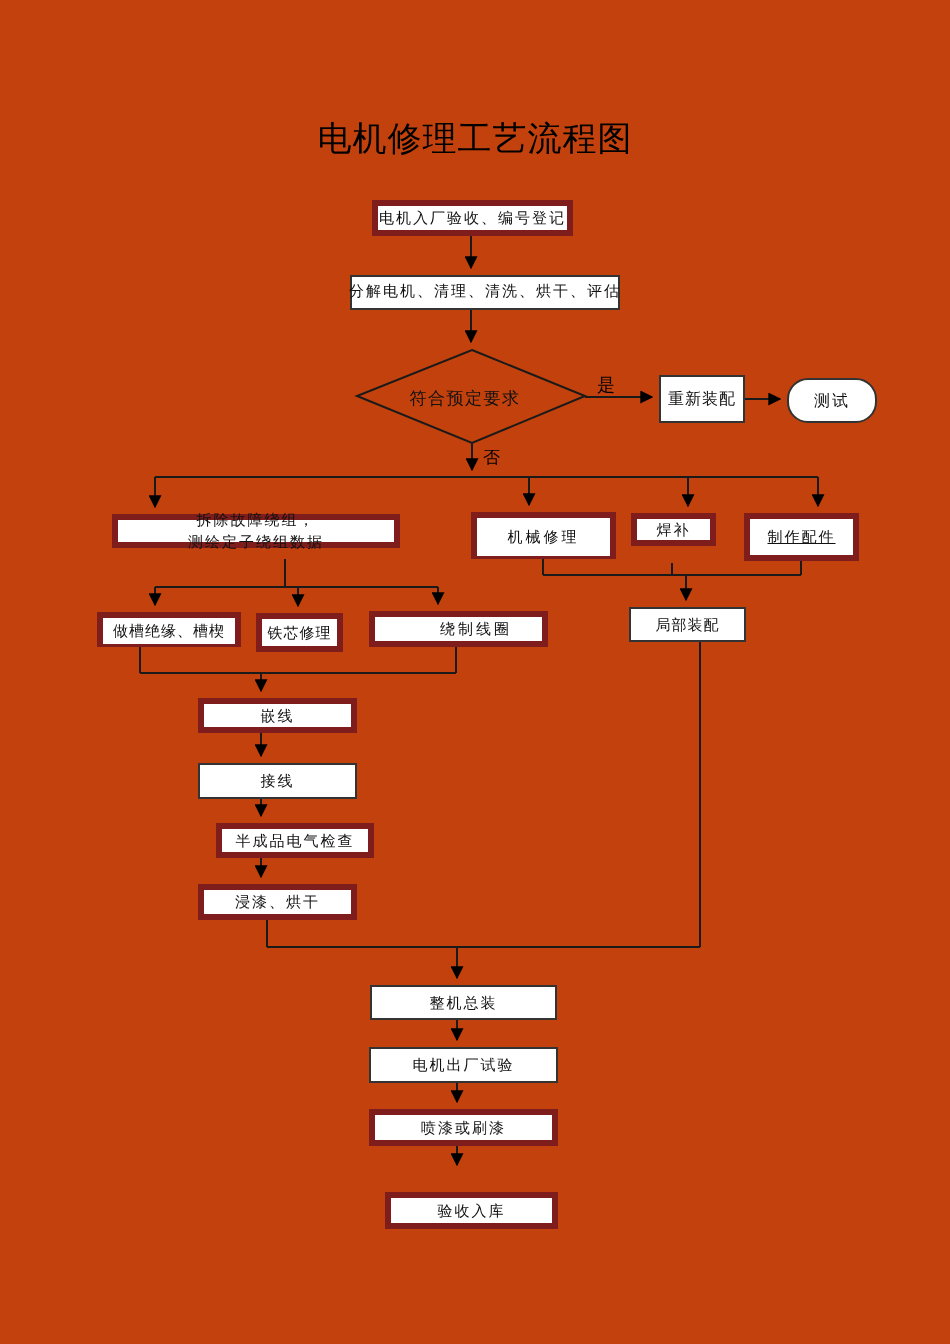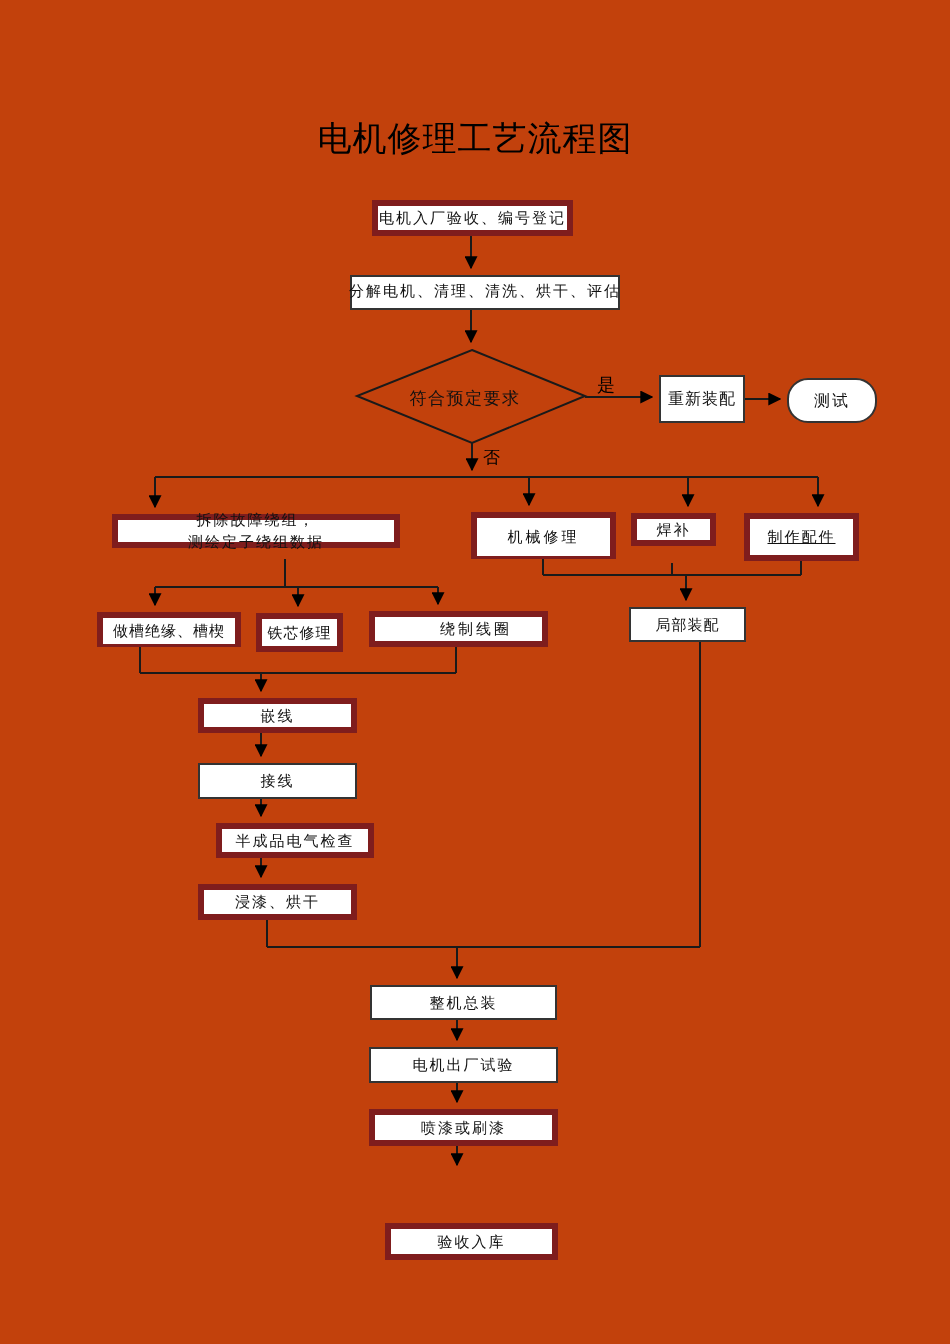--- a/index.html
+++ b/index.html
@@ -205,17 +205,17 @@
   </div>
 
   <div class="box thick" style="left:369px; top:1047px; width:189px; height:36px;">
     <span>电机出厂试验</span>
   </div>
 
   <div class="box" style="left:369px; top:1109px; width:189px; height:37px;">
     <span>喷漆或刷漆</span>
   </div>
 
-  <div class="box" style="left:385px; top:1223px; width:173px; height:37px;justify-content:center;">
+  <div class="box" style="left:385px; top:1192px; width:173px; height:37px;justify-content:center;">
     <span>验收入库</span>
   </div>
 
 </div>
 
 </body></html>

